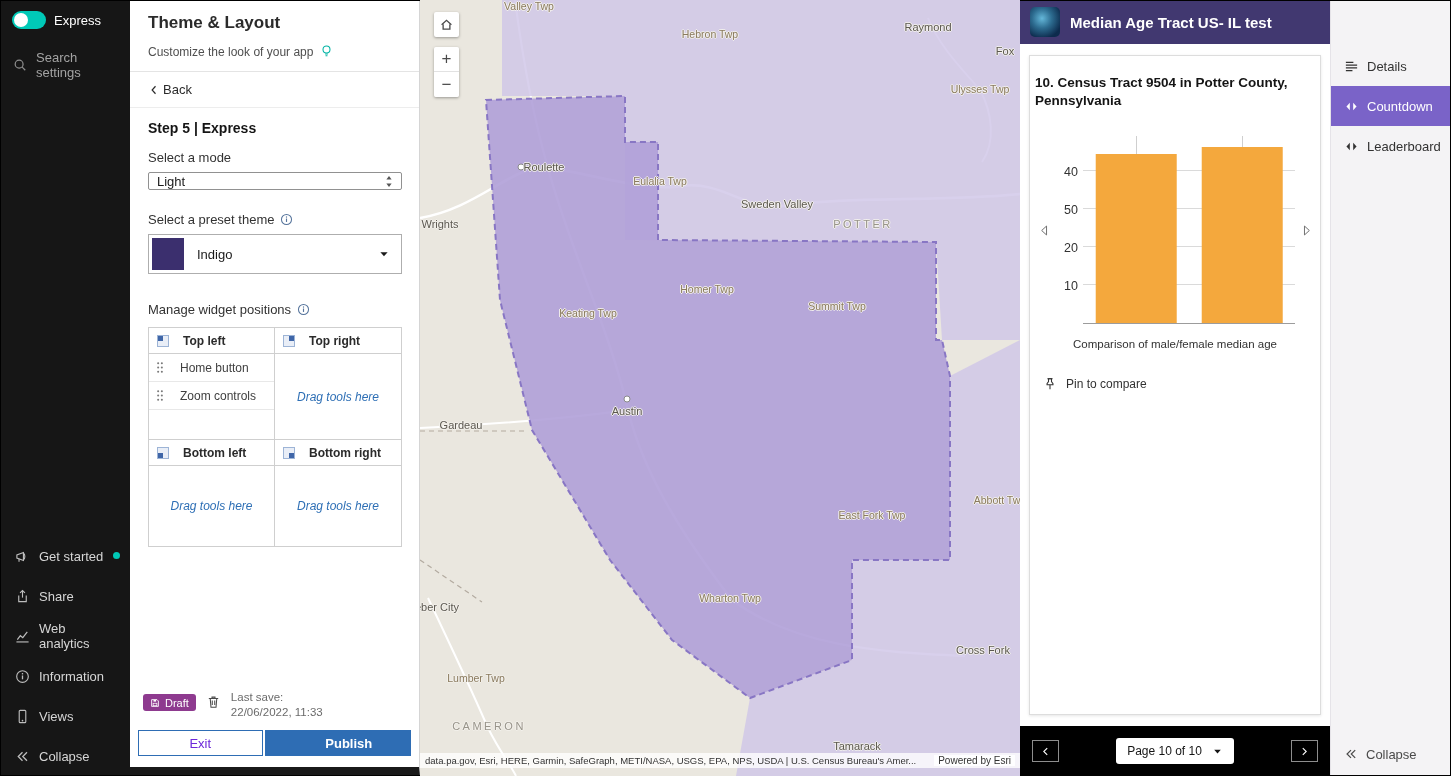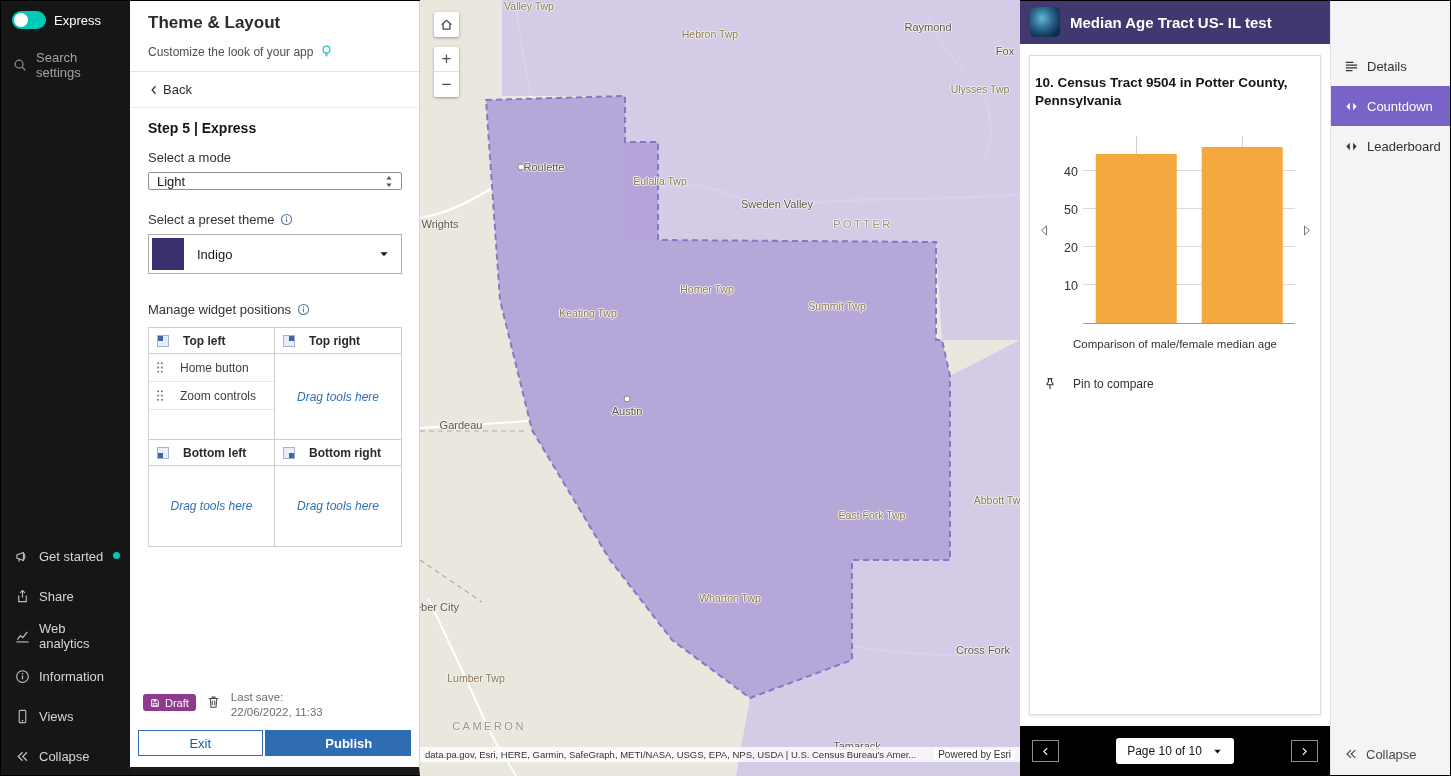--- a/index.html
+++ b/index.html
@@ -58,40 +58,40 @@
   .tool-row svg{width:8px;height:13px;color:#7a7a7a;flex-shrink:0;}
   .settings-footer{padding:6px 8px 11px;}
   .draft-row{display:flex;align-items:flex-start;gap:10px;padding:0 5px 10px;}
   .draft-badge{background:#8e3a8f;color:#fff;font-size:11px;border-radius:3px;height:17px;display:inline-flex;align-items:center;gap:5px;padding:0 7px;margin-top:4px;}
   .draft-badge svg{width:10px;height:10px;}
   .trash-btn{margin-top:4px;color:#4a4a4a;}
   .trash-btn svg{width:15px;height:16px;}
   .lastsave{font-size:11.5px;color:#6b6b6b;line-height:1.3;}
   .btn-row{display:flex;gap:2px;}
   .btn{flex:1;height:26px;display:flex;align-items:center;justify-content:center;font-size:13px;border-radius:0;}
-  .btn.exit{background:#fff;border:1px solid #2e6db4;color:#0369a1;}
+  .btn.exit{background:#fff;border:1px solid #2e6db4;color:#6d28d9;}
   .btn.publish{background:#2e6db4;border:1px solid #2e6db4;color:#fff;font-weight:bold;padding-left:28px;}
 
   
   .map{flex:1;position:relative;overflow:hidden;background:#eae7df;}
   .map-canvas{position:absolute;inset:0;width:100%;height:100%;}
   .map-labels{position:absolute;inset:0;pointer-events:none;}
   .map-label{position:absolute;transform:translate(-50%,-50%);white-space:nowrap;
     text-shadow:0 1px 0 #f3f1ec,0 -1px 0 #f3f1ec,1px 0 0 #f3f1ec,-1px 0 0 #f3f1ec;}
   .map-label.twp{font-size:10.5px;color:#8a7a5e;}
   .map-label.town{font-size:11px;color:#5c5850;}
   .map-label.county{font-size:11px;color:#98948a;letter-spacing:2.5px;}
   .map-ctl{width:25px;height:25px;background:#fff;display:flex;align-items:center;justify-content:center;
     color:#4a4a4a;font-size:17px;box-shadow:0 1px 3px rgba(0,0,0,.35);}
   .map-ctl svg{width:15px;height:15px;}
   .home-btn{position:absolute;left:14px;top:12px;border-radius:2px;}
   .zoom-group{position:absolute;left:14px;top:47px;border-radius:2px;overflow:hidden;box-shadow:0 1px 3px rgba(0,0,0,.35);}
   .zoom-group .map-ctl{box-shadow:none;}
   .zoom-group .map-ctl:first-child{border-bottom:1px solid #e2e2e2;}
-  .attribution{position:absolute;left:0;right:0;bottom:14px;height:15px;background:rgba(255,255,255,.78);
+  .attribution{position:absolute;left:0;right:0;bottom:8px;height:15px;background:rgba(255,255,255,.78);
     display:flex;align-items:center;justify-content:space-between;font-size:9.5px;color:#323232;padding:0 5px;white-space:nowrap;}
   .powered{font-size:10px;color:#323232;background:rgba(255,255,255,.9);padding:0 4px;}
 
   
   .app-panel{width:310px;display:flex;flex-direction:column;background:#fff;flex-shrink:0;}
   .ap-header{height:44px;background:#413870;display:flex;align-items:center;gap:10px;padding:0 10px;flex-shrink:0;}
   .ap-thumb{width:30px;height:30px;border-radius:5px;flex-shrink:0;
     background:radial-gradient(circle at 40% 38%,#64b7d9 0%,#2d6c90 38%,#0d2b4d 78%);}
   .ap-title{color:#fff;font-size:15px;font-weight:bold;}
   .ap-body{flex:1;padding:11px 9px;overflow:hidden;background:#fff;}
@@ -103,21 +103,21 @@
   .chart-arrow svg{width:13px;height:13px;}
   .chart-area{flex:1;display:flex;height:188px;margin:0 2px;}
   .y-axis{width:28px;position:relative;}
   .ytick{position:absolute;right:5px;font-size:12.5px;color:#323232;transform:translateY(50%);}
   .plot{flex:1;position:relative;border-bottom:1px solid #9c9c9c;}
   .gridline{position:absolute;left:0;right:0;height:1px;background:#dadada;}
   .bar-slot{position:absolute;top:0;bottom:0;width:50%;}
   .vline{position:absolute;left:50%;top:0;bottom:0;width:1px;background:#cfcfcf;}
   .bar{position:absolute;bottom:0;left:50%;transform:translateX(-50%);width:76%;z-index:1;}
   .chart-caption{text-align:center;font-size:11.5px;color:#323232;margin-top:14px;}
-  .pin-row{display:flex;align-items:flex-end;gap:16px;margin-top:26px;padding-left:8px;font-size:12px;color:#323232;background:none;border:none;font-family:inherit;}
+  .pin-row{display:flex;align-items:flex-end;gap:9px;margin-top:26px;padding-left:8px;font-size:12px;color:#323232;background:none;border:none;font-family:inherit;}
   .pin-row svg{width:14px;height:14px;color:#323232;}
   .pager{height:50px;background:#000;display:flex;align-items:center;justify-content:space-between;padding:0 12px;flex-shrink:0;}
   .pg-btn{width:27px;height:22px;background:#000;border:1px solid #8d8d8d;color:#fff;display:flex;align-items:center;justify-content:center;padding:0;}
   .pg-btn svg{width:11px;height:11px;}
   .pg-select{height:26px;background:#fff;border:none;border-radius:3px;display:flex;align-items:center;gap:10px;padding:0 11px;font-size:12px;color:#151515;font-family:inherit;}
   .pg-select svg{width:11px;height:11px;color:#151515;}
 
   
   .right-rail{width:121px;background:#f4f3f5;display:flex;flex-direction:column;flex-shrink:0;border-left:1px solid #e5e3e8;}
   .rr-items{padding-top:46px;}

